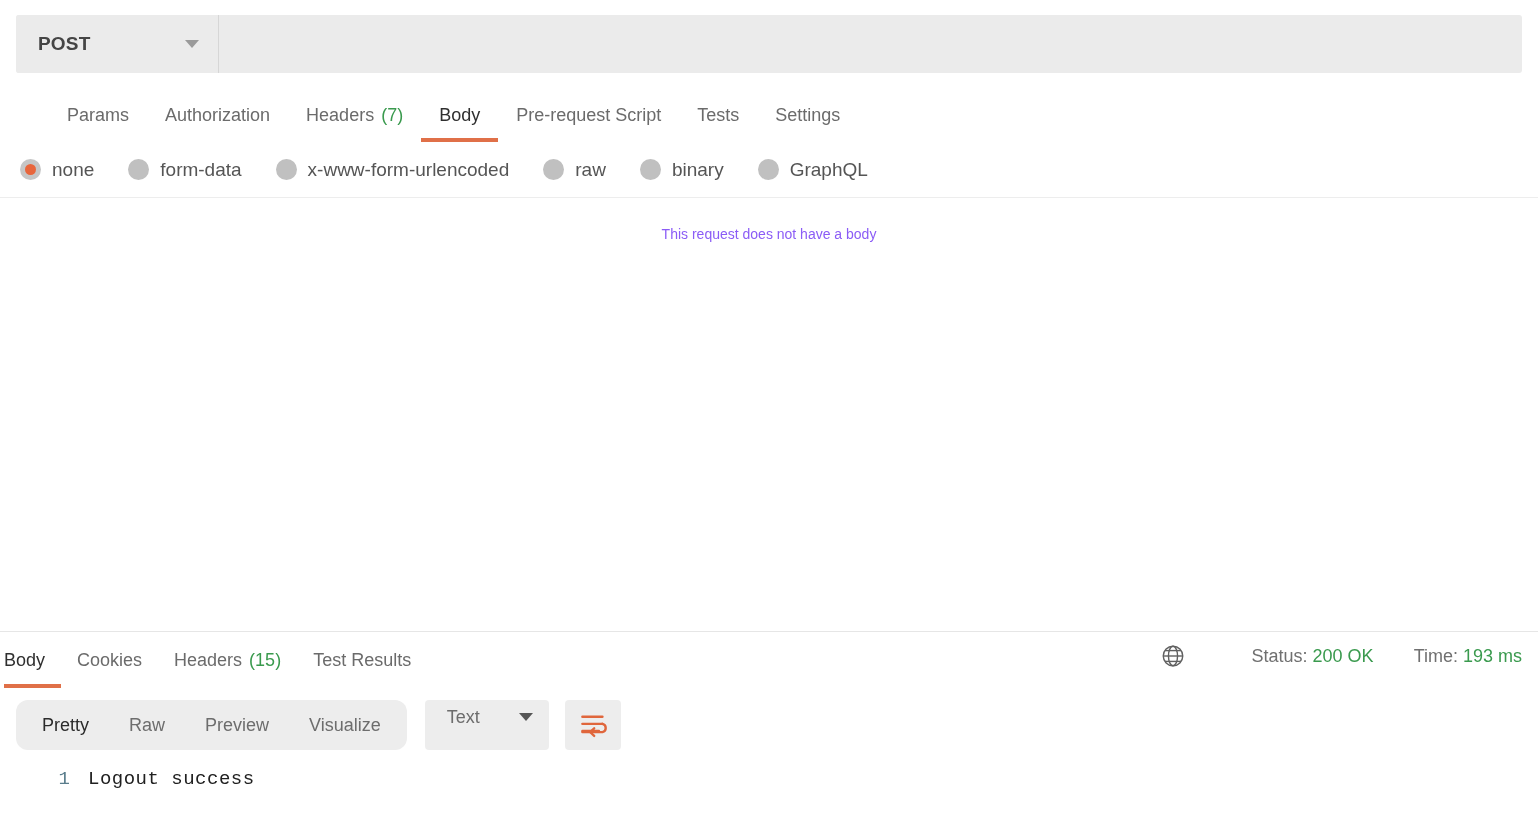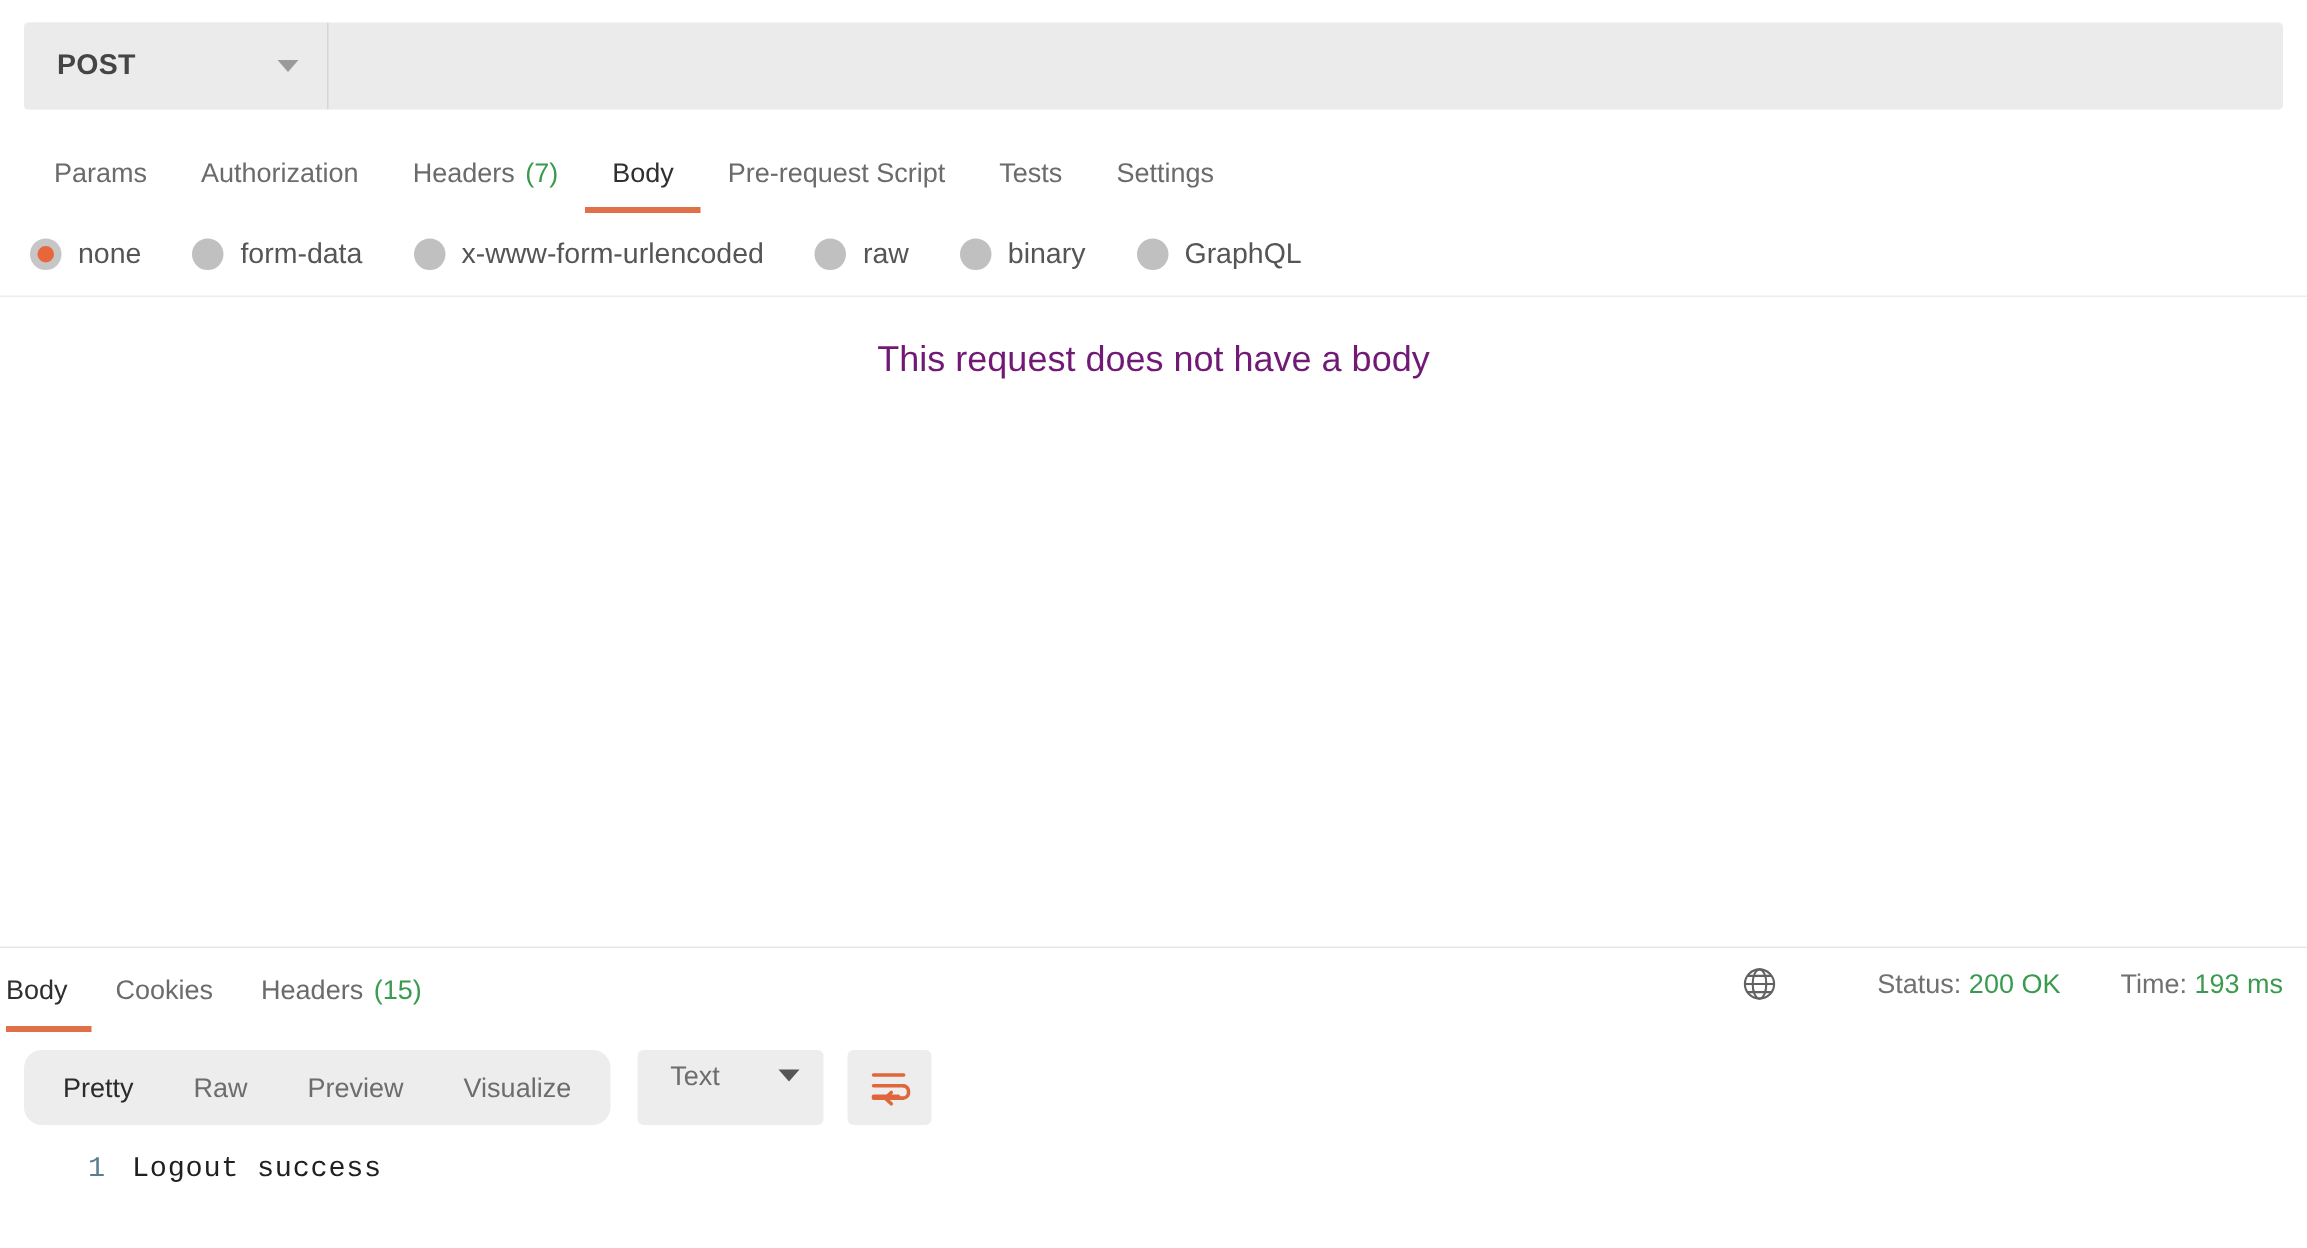--- a/index.html
+++ b/index.html
@@ -72,20 +72,21 @@
     cursor: text;
   }
 
   
   .req-tabs {
     height: 54px;
     flex: 0 0 54px;
     display: flex;
     align-items: flex-end;
     padding: 0 18px;
+    margin-left: 31px;
   }
   .tab {
     position: relative;
     height: 100%;
     display: flex;
     align-items: center;
     padding: 0 18px;
     font-size: 18px;
     color: #6b6b6b;
     cursor: pointer;
@@ -141,22 +142,22 @@
 
   
   .body-empty {
     flex: 1 1 auto;
     display: flex;
     justify-content: center;
     padding-top: 28px;
     background: #ffffff;
   }
   .body-empty-text {
-    font-size: 24px;
-    color: #701a75;
+    font-size: 14px;
+    color: #8b5cf6;
     text-align: right;
   }
 
   
   .resp-pane {
     flex: 0 0 auto;
     border-top: 1px solid #e6e6e6;
     background: #ffffff;
   }
   .resp-tabs {
@@ -360,20 +361,23 @@
       <div class="resp-tabs-left">
         <div class="resp-tab active">
           <span>Body</span>
         </div>
         <div class="resp-tab">
           <span>Cookies</span>
         </div>
         <div class="resp-tab">
           <span>Headers</span>
           <span class="count">(15)</span>
+        </div>
+        <div class="resp-tab">
+          <span>Test Results</span>
         </div>
       </div>
 
       <div class="resp-meta">
         <span class="globe-icon">
           <svg width="26" height="26" viewBox="0 0 24 24" fill="none" stroke="#616161" stroke-width="1.3">
             <circle cx="12" cy="12" r="9"></circle>
             <ellipse cx="12" cy="12" rx="4.2" ry="9"></ellipse>
             <line x1="3" y1="12" x2="21" y2="12"></line>
             <line x1="4.6" y1="7" x2="19.4" y2="7"></line>

